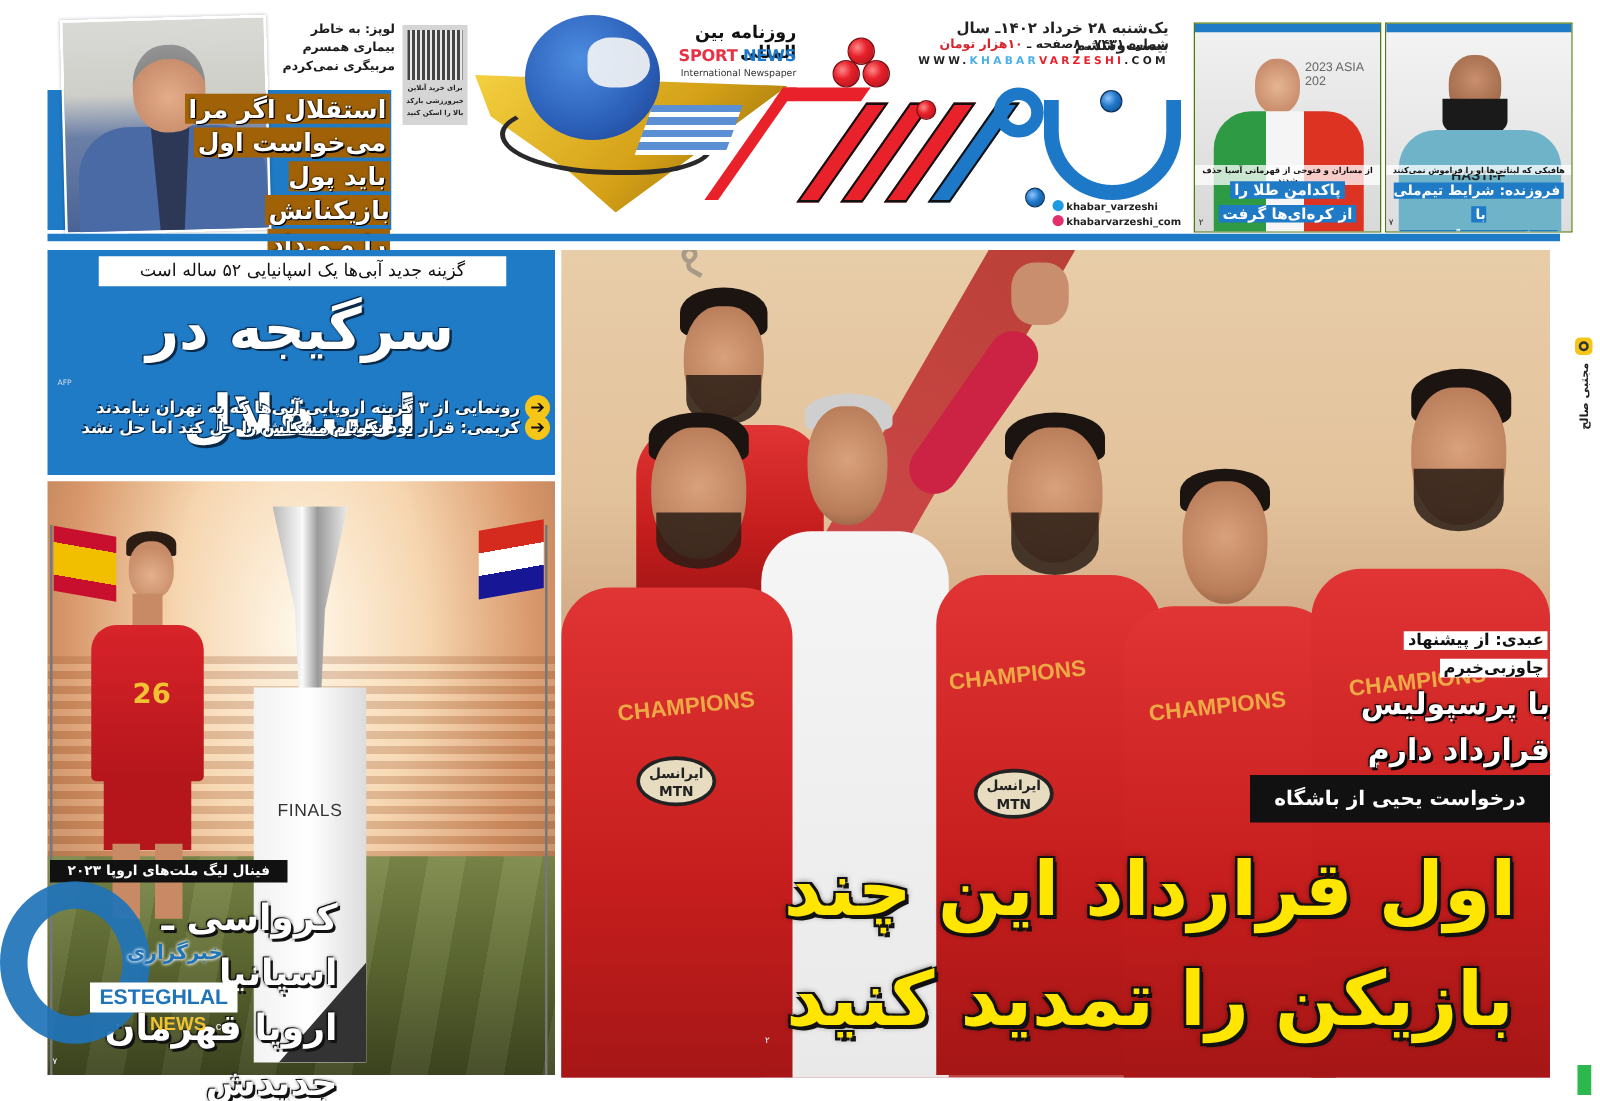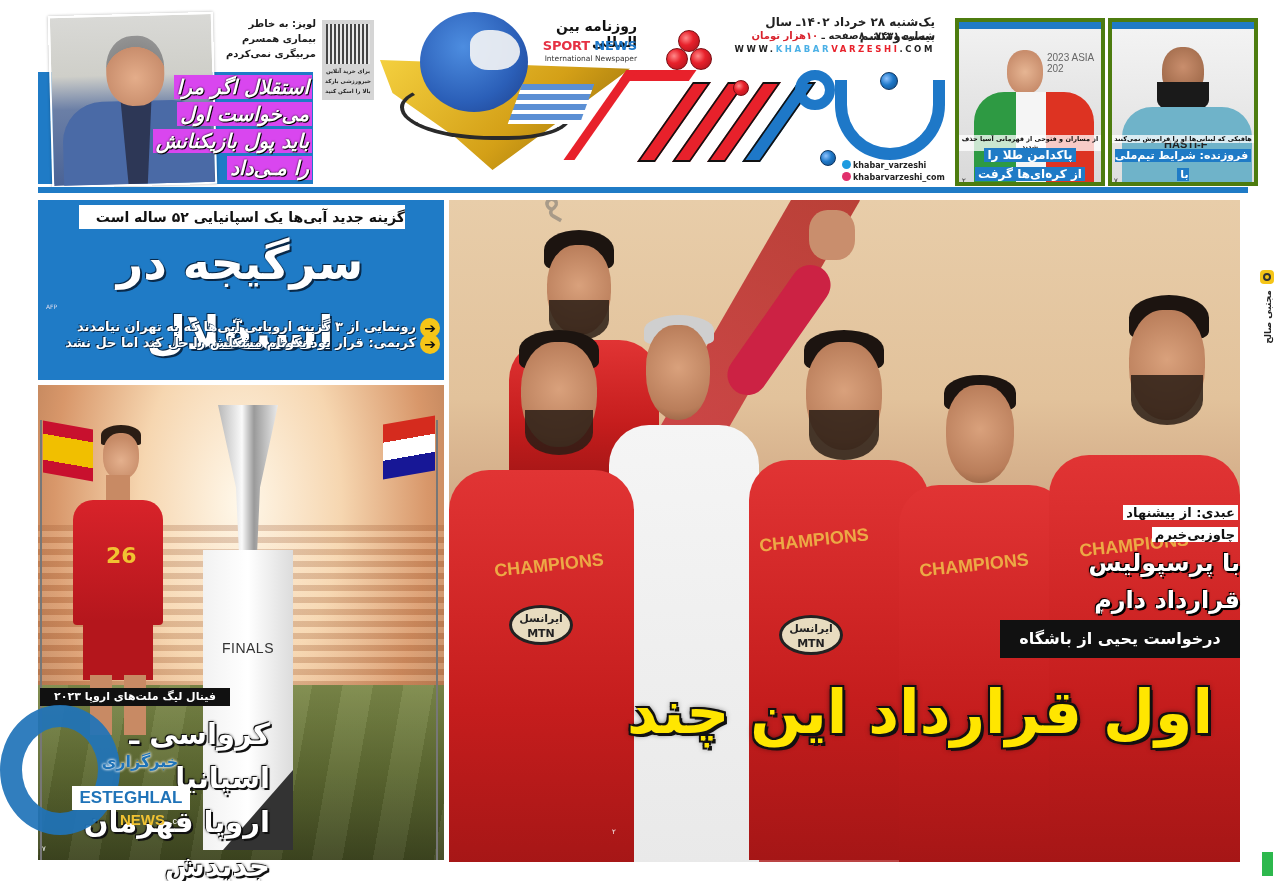--- a/index.html
+++ b/index.html
@@ -12,21 +12,21 @@
   .mast-rule { left: 38px; top: 187px; width: 1210px; height: 6px; background: #1f7bc6; }
 
   
   .lopez-photo { left: 50px; top: 14px; width: 165px; height: 172px; background: linear-gradient(180deg,#d9d9d6 0%,#cfcfc9 35%,#6b7fa6 55%,#4a6396 100%); border: 2px solid #fff; box-shadow: 0 0 3px rgba(0,0,0,.3); transform: rotate(-1.5deg); overflow: hidden; }
   .lopez-head { left: 55px; top: 20px; width: 58px; height: 70px; border-radius: 45%; background: radial-gradient(circle at 50% 60%, #e4ad8a 0%, #c98e6d 60%, #8b8b8b 61%, #9a9a9a 100%); }
   .lopez-suit { left: 10px; top: 85px; width: 150px; height: 95px; border-radius: 40px 40px 0 0; background: #4a6aa6; }
   .lopez-shirt { left: 62px; top: 85px; width: 44px; height: 95px; background: #2d3756; clip-path: polygon(15% 0,85% 0,70% 100%,30% 100%); }
   .lopez-blue { left: 38px; top: 72px; width: 275px; height: 112px; background: #1f7bc6; }
   .lopez-kicker { left: 216px; top: 16px; width: 100px; text-align: right; direction: rtl; font-size: 10px; font-weight: bold; line-height: 15px; color: #1b1b1b; }
   .lopez-title { left: 140px; top: 74px; width: 172px; text-align: right; direction: rtl; color: #fff; font-weight: bold; font-size: 20px; line-height: 27px; text-shadow: 0 0 2px #000, 1px 1px 0 #000; }
-  .lopez-title span { background: #d946ef; padding: 0 3px; font-style: italic; }
+  .lopez-title span { background: #a16207; padding: 0 3px; }
 
   
   .qr { left: 322px; top: 20px; width: 52px; height: 80px; background: #d5d5d5; }
   .qr-code { left: 4px; top: 4px; width: 44px; height: 40px; background:
       repeating-linear-gradient(90deg,#222 0 2px,#eee 2px 4px),
       #eee; opacity: .8; }
   .qr-text { left: 1px; top: 46px; width: 50px; font-size: 5.5px; line-height: 10px; text-align: center; direction: rtl; font-weight: bold; color: #222; }
 
   
   .globe { left: 420px; top: 12px; width: 108px; height: 100px; border-radius: 50%; background: radial-gradient(circle at 40% 35%, #4d8de0 0%, #2b5fb8 60%, #1d3f8a 100%); }
@@ -52,30 +52,30 @@
   .date-line { left: 725px; top: 15px; width: 210px; text-align: right; direction: rtl; font-size: 12px; font-weight: bold; color: #222; line-height: 14px; }
   .issue-line { left: 725px; top: 29px; width: 210px; text-align: right; direction: rtl; font-size: 10px; font-weight: bold; color: #222; line-height: 14px; }
   .issue-line .price { color: #d9232d; }
   .url-line { left: 725px; top: 44px; width: 210px; text-align: right; font-size: 8.5px; font-weight: bold; letter-spacing: 2.6px; color: #222; }
   .url-line .c { color: #4ab0e6; }
   .url-line .r { color: #e8212b; }
   .social { left: 842px; top: 160px; width: 110px; font-size: 8px; font-weight: bold; color: #222; line-height: 12px; }
   .social .ic { display: inline-block; width: 9px; height: 9px; border-radius: 50%; background: #1e9be0; margin-right: 2px; vertical-align: -1px; }
 
   
-  .thumb { top: 18px; width: 150px; height: 168px; background: #f5f5f5; border: 4px solid #4d7c0f; overflow: hidden; }
+  .thumb { top: 18px; width: 150px; height: 168px; background: #f5f5f5; border: 1px solid #4d7c0f; overflow: hidden; }
   .thumb-bar { left: 0; top: 0; width: 100%; height: 7px; background: #1f7bc6; }
   .thumb-kicker { left: 0; width: 100%; font-size: 6.5px; font-weight: bold; text-align: center; direction: rtl; color: #111; background: rgba(255,255,255,.75); }
   .thumb-title { left: 0; width: 100%; text-align: center; direction: rtl; font-size: 12px; font-weight: bold; color: #fff; line-height: 19px; }
   .thumb-title span { background: #1f7bc6; padding: 0 3px; }
   .thumb-pg { font-size: 7px; color: #222; }
 
   
   .est-box { left: 38px; top: 200px; width: 406px; height: 180px; background: #1f7bc6; }
-  .est-kicker { left: 79px; top: 205px; width: 326px; height: 24px; background: #fff; text-align: right; direction: rtl; font-size: 14px; font-weight: bold; color: #111; line-height: 24px; }
+  .est-kicker { left: 79px; top: 205px; width: 326px; height: 24px; background: #fff; text-align: center; direction: rtl; font-size: 14px; font-weight: normal; color: #111; line-height: 24px; }
   .est-title { left: 40px; top: 228px; width: 400px; text-align: center; direction: rtl; font-size: 46px; font-weight: bold; color: #fff; line-height: 70px; text-shadow: 0 0 2px #0a2a4a, 2px 2px 0 #0a2a4a, -1px -1px 0 #0a2a4a; }
   .est-bullet { left: 44px; width: 396px; direction: rtl; text-align: right; font-size: 13px; font-weight: bold; color: #fff; text-shadow: 1px 1px 0 #0a2a4a, -1px -1px 0 #0a2a4a; height: 22px; line-height: 22px; }
   .arrow-badge { display: inline-block; width: 20px; height: 20px; border-radius: 50%; background: #f5c518; color: #111; font-size: 14px; line-height: 20px; text-align: center; vertical-align: middle; margin-left: 4px; text-shadow: none; }
   .credit-tiny { left: 46px; top: 303px; font-size: 6px; color: #dde; }
 
   
   .nl-box { left: 38px; top: 385px; width: 406px; height: 475px; overflow: hidden; background: radial-gradient(ellipse at 50% 25%, #fff8ea 0%, #f6d6b0 35%, #d8976a 65%, #9d6a48 100%); }
   .nl-turf { left: 0; top: 300px; width: 406px; height: 175px; background: linear-gradient(180deg,#7d8a4a 0%,#5e6a32 50%,#3e4620 100%); }
   .nl-turf-stripes { left: 0; top: 300px; width: 406px; height: 175px; background: repeating-linear-gradient(100deg, rgba(255,255,255,.05) 0 30px, rgba(0,0,0,.06) 30px 60px); }
   .nl-stadium { left: 0; top: 140px; width: 406px; height: 170px; background: repeating-linear-gradient(180deg, rgba(150,80,40,.25) 0 6px, rgba(255,230,200,.15) 6px 12px); }
@@ -357,20 +357,21 @@
 </div>
 <div class="abs abdi-title">
   <div>با پرسپولیس</div>
   <div>قرارداد دارم</div>
 </div>
 <div class="abs abdi-pg">۴</div>
 
 <div class="abs main-kicker">درخواست یحیی از باشگاه</div>
 <div class="abs main-title">
   <div>اول قرارداد این چند</div>
+  <div>بازیکن را تمدید کنید</div>
 </div>
 <div class="abs main-pg">۲</div>
 
 <div class="abs photo-credit">
   <div class="abs credit-icon"></div>
   <div class="abs credit-text">مجتبی صالح</div>
 </div>
 
 <div class="abs green-mark"></div>
 

